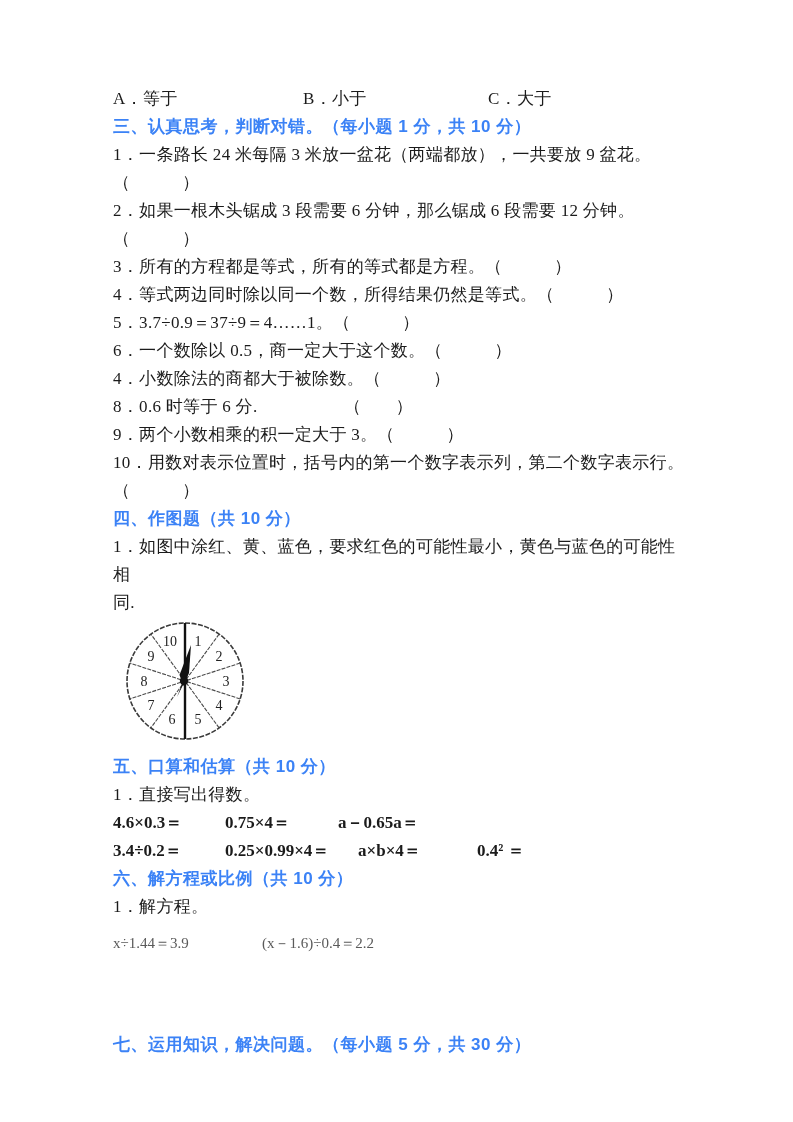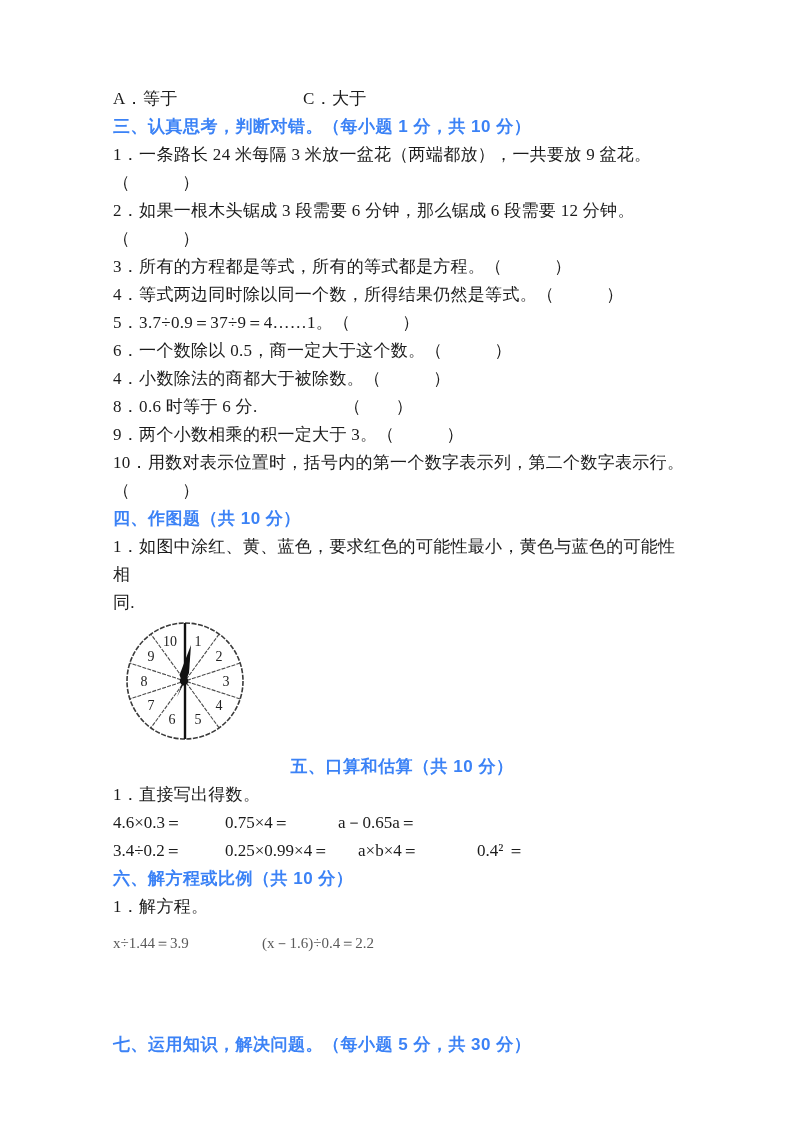--- a/index.html
+++ b/index.html
@@ -27,21 +27,21 @@
     font-family:"Liberation Sans","DejaVu Sans",sans-serif;
     font-weight:700;
     font-size:17px;
     line-height:28px;
     color:#3b82f6;
     letter-spacing:0.5px;
   }
   .options-row{display:flex;}
   .opt-a{width:190px;}
   .opt-b{width:185px;}
-  .calc-row{display:flex;font-size:17px;line-height:28px;}
+  .calc-row{display:flex;font-size:17px;line-height:28px;font-weight:bold;}
   .calc-c1{width:112px;}
   .calc-c2{width:133px;}
   .calc-c3{width:105px;}
   .calc-c4{padding-left:8px;}
   .eq-row{display:flex;line-height:28px;margin-top:8px;}
   .eq{
     font-size:15px;
     color:#5a5a5a;
     font-family:"Liberation Serif","DejaVu Serif",serif;
     filter:blur(0.35px);
@@ -62,20 +62,21 @@
   }
 </style>
 </head>
 <body>
 
 <div class="page">
   <div class="content">
 
     <div class="line options-row">
       <span class="opt-a">A．等于</span>
+      <span class="opt-b">B．小于</span>
       <span class="opt-c">C．大于</span>
     </div>
 
     <div class="line heading">三、认真思考，判断对错。（每小题 1 分，共 10 分）</div>
     <div class="line">1．一条路长 24 米每隔 3 米放一盆花（两端都放），一共要放 9 盆花。</div>
     <div class="line">（　　　）</div>
     <div class="line">2．如果一根木头锯成 3 段需要 6 分钟，那么锯成 6 段需要 12 分钟。</div>
     <div class="line">（　　　）</div>
     <div class="line">3．所有的方程都是等式，所有的等式都是方程。（　　　）</div>
     <div class="line">4．等式两边同时除以同一个数，所得结果仍然是等式。（　　　）</div>
@@ -108,21 +109,21 @@
         <text x="96" y="86.7" text-anchor="middle" dominant-baseline="central">4</text>
         <text x="75" y="100" text-anchor="middle" dominant-baseline="central">5</text>
         <text x="49" y="100" text-anchor="middle" dominant-baseline="central">6</text>
         <text x="28" y="86.7" text-anchor="middle" dominant-baseline="central">7</text>
         <text x="21" y="62" text-anchor="middle" dominant-baseline="central">8</text>
         <text x="28" y="37.3" text-anchor="middle" dominant-baseline="central">9</text>
         <text x="47" y="22" text-anchor="middle" dominant-baseline="central">10</text>
       </svg>
     </div>
 
-    <div class="line heading" style="margin-top:10px;text-align:center;">五、口算和估算（共 10 分）</div>
+    <div class="line heading" style="margin-top:10px;">五、口算和估算（共 10 分）</div>
     <div class="line">1．直接写出得数。</div>
     <div class="calc-row">
       <span class="calc-c1">4.6×0.3＝</span>
       <span class="calc-c3">0.75×4＝</span>
       <span class="calc-c4">a－0.65a＝</span>
     </div>
     <div class="calc-row">
       <span class="calc-c1">3.4÷0.2＝</span>
       <span class="calc-c2">0.25×0.99×4＝</span>
       <span class="calc-c3">a×b×4＝</span>

